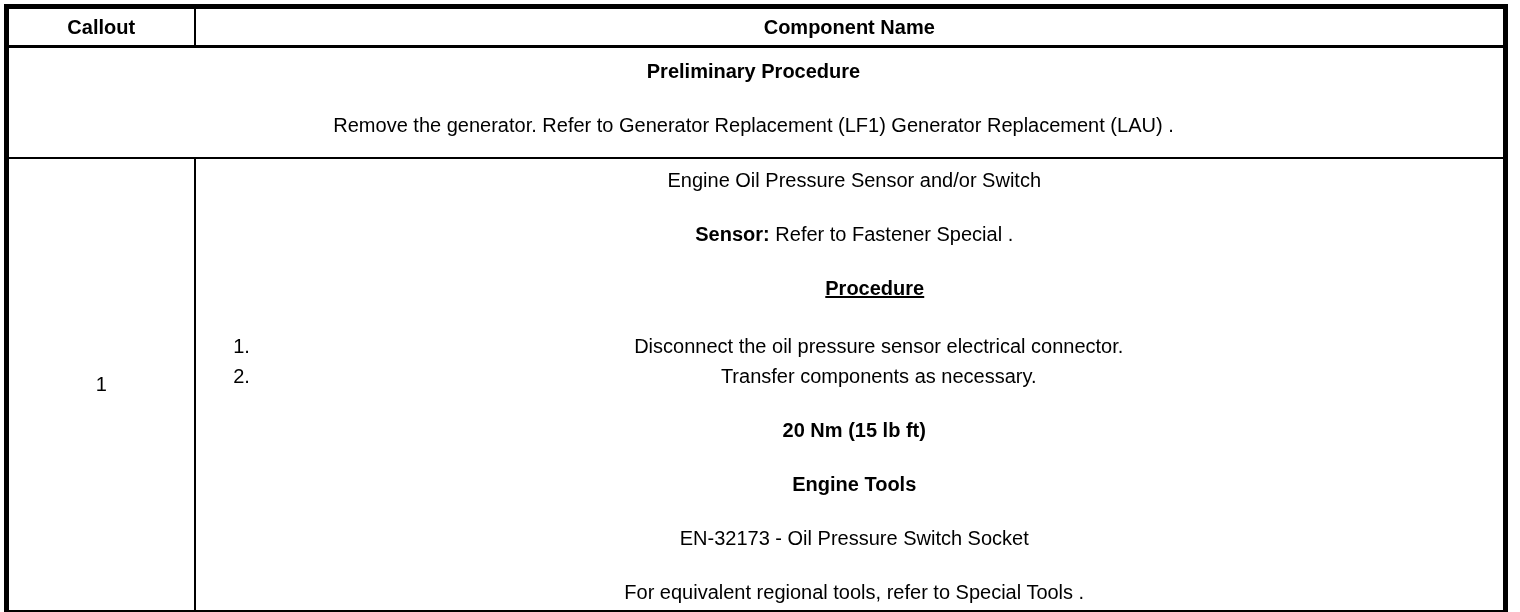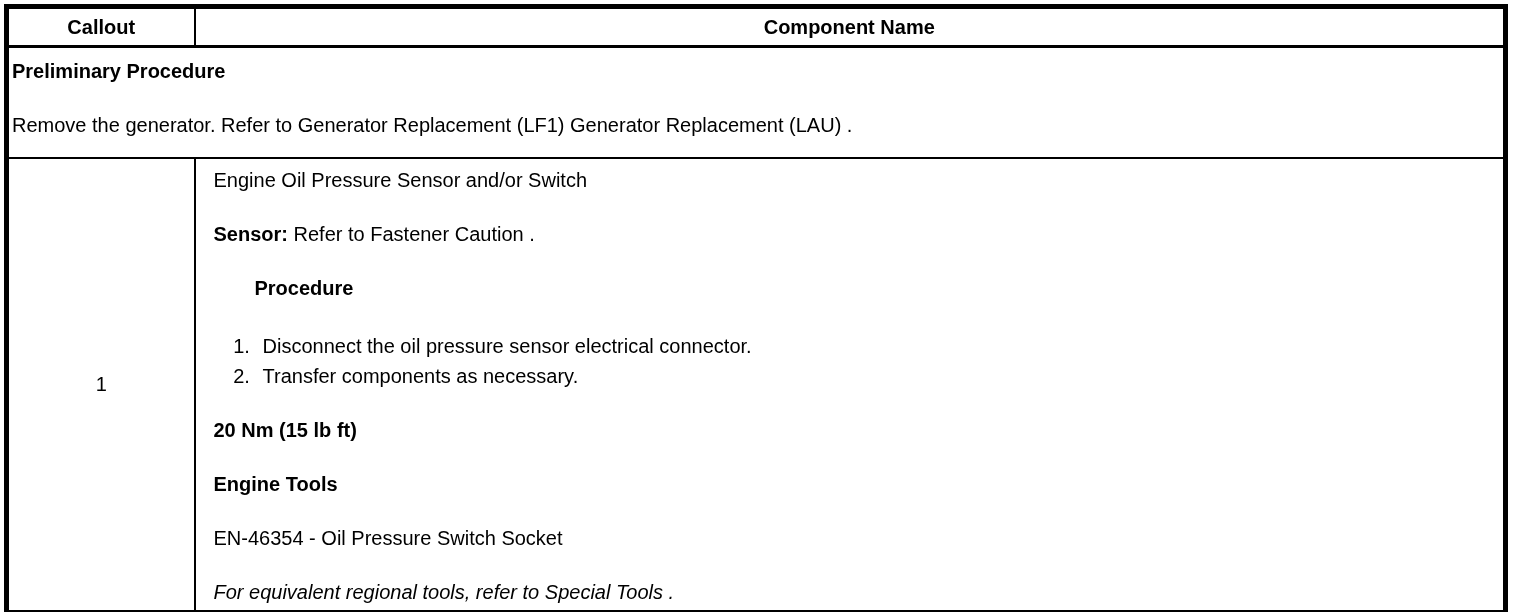--- a/index.html
+++ b/index.html
@@ -20,20 +20,21 @@
     border-collapse: collapse;
     table-layout: fixed;
     border: 5px solid #000000;
     font-size: 20px;
     line-height: 23px;
   }
   .doc-table th,
   .doc-table td {
     border: 2px solid #000000;
     overflow: hidden;
+    text-align: center;
   }
   
   .header-row { height: 40px; }
   .doc-table th {
     font-weight: bold;
     text-align: center;
     vertical-align: middle;
     padding: 2px 4px;
     border-bottom: 3px solid #000000;
   }
@@ -51,25 +52,26 @@
   .callout-cell {
     text-align: center;
     vertical-align: middle;
     padding: 0;
   }
   .component-cell {
     vertical-align: top;
     padding: 10px 8px 6px 6px;
   }
   .component-cell p { margin: 0 0 31px 12px; }
-  .component-cell p:last-child { margin-bottom: 0; font-style: italic; }
+  .component-cell p:last-child { margin-bottom: 0; }
   .bold { font-weight: bold; }
   .procedure-title {
     font-weight: bold;
     margin-left: 53px !important;
+    text-decoration: underline;
   }
   .steps-list {
     margin: 12px 0 28px 0;
     padding-left: 54px;
   }
   .steps-list li {
     line-height: 30px;
     padding-left: 7px;
   }
 </style>
@@ -91,26 +93,26 @@
         <p class="prelim-title">Preliminary Procedure</p>
         <p>Remove the generator. Refer to Generator Replacement (LF1) Generator Replacement (LAU) .</p>
       </td>
     </tr>
     <tr>
       <td class="callout-cell">
         <span>1</span>
       </td>
       <td class="component-cell">
         <p>Engine Oil Pressure Sensor and/or Switch</p>
-        <p><span class="bold">Sensor:</span> <span>Refer to Fastener Caution .</span></p>
+        <p><span class="bold">Sensor:</span> <span>Refer to Fastener Special .</span></p>
         <p class="procedure-title">Procedure</p>
         <ol class="steps-list">
           <li>Disconnect the oil pressure sensor electrical connector.</li>
           <li>Transfer components as necessary.</li>
         </ol>
         <p class="bold">20 Nm (15 lb ft)</p>
         <p class="bold">Engine Tools</p>
-        <p>EN-46354 - Oil Pressure Switch Socket</p>
+        <p>EN-32173 - Oil Pressure Switch Socket</p>
         <p>For equivalent regional tools, refer to Special Tools .</p>
       </td>
     </tr>
   </tbody>
 </table>
 
 </body></html>

